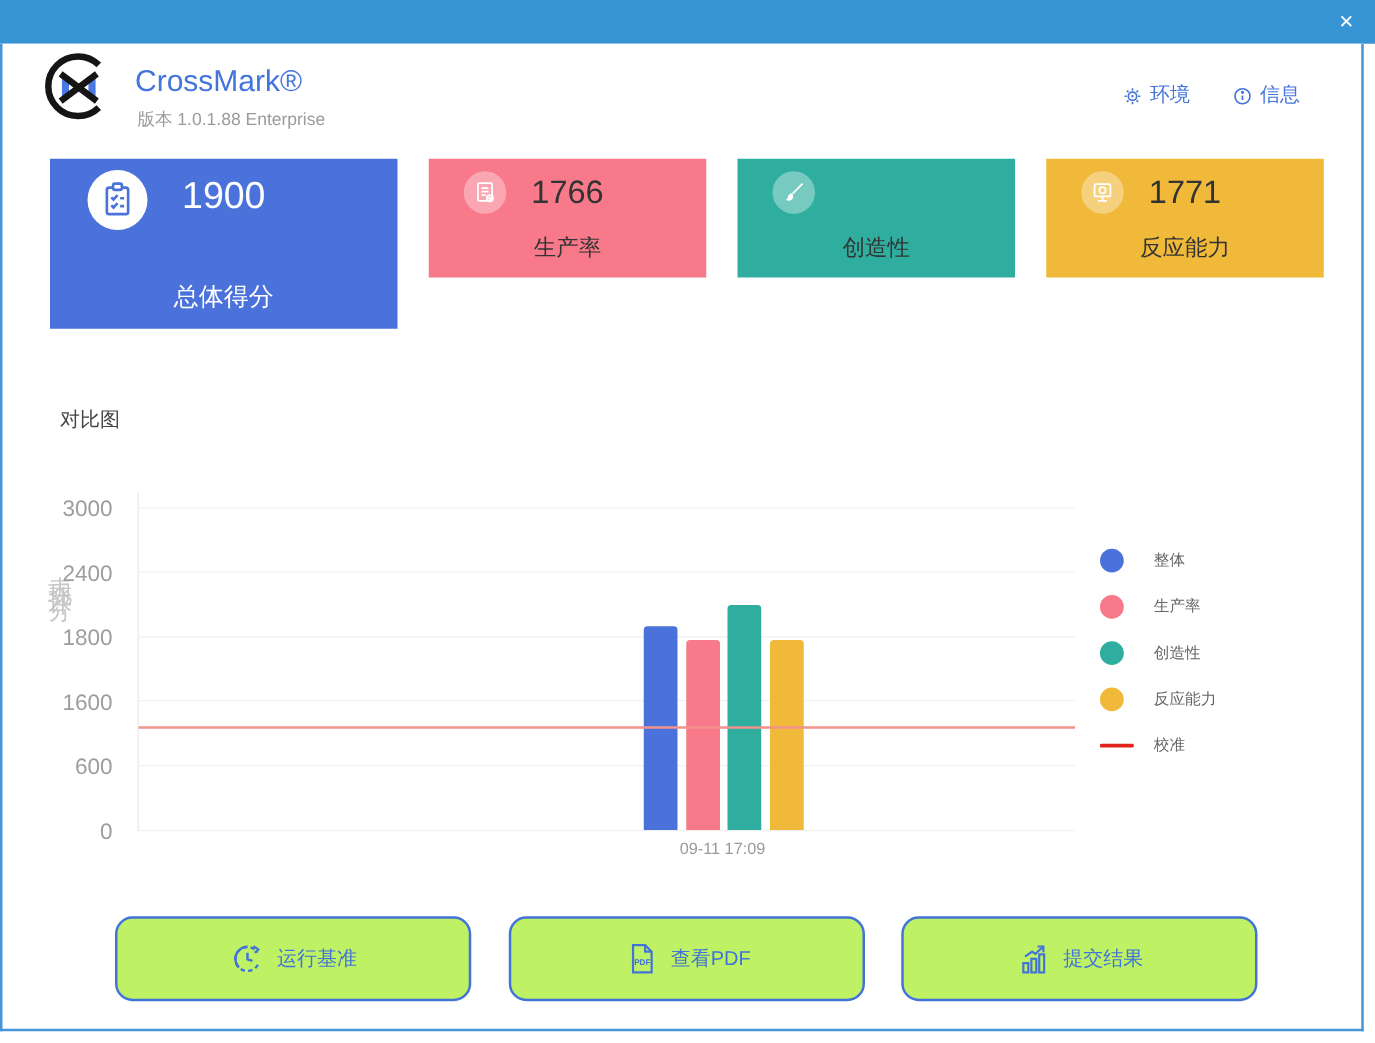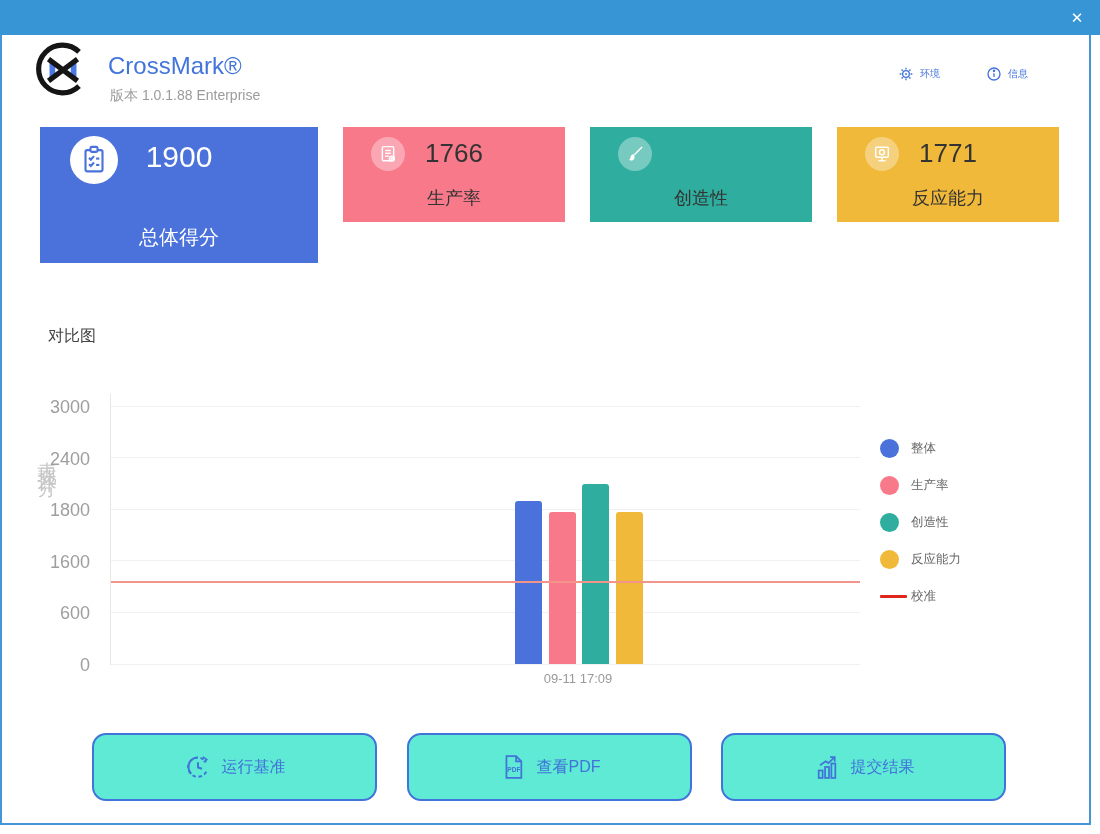--- a/index.html
+++ b/index.html
@@ -12,21 +12,21 @@
                font-size:15px; font-weight:bold; text-align:center; line-height:24px; cursor:pointer; }
 
   .frame { position:absolute; left:0; top:35px; width:1091px; height:790px; background:#fff;
            border:2px solid #4496d8; border-top:none; }
 
   .logo { position:absolute; left:34px; top:40px; width:58px; height:58px; }
   .app-title { position:absolute; left:108px; top:52px; font-size:24px; color:#4374dc; }
   .app-subtitle { position:absolute; left:110px; top:87px; font-size:14px; color:#9b9b9b; }
 
   .header-action { position:absolute; top:66px; display:flex; align-items:center; gap:6px;
-                   color:#4374dc; font-size:10px; cursor:pointer; }
+                   color:#4374dc; font-size:16px; cursor:pointer; }
   .header-action.env { left:898px; }
   .header-action.info { left:986px; }
 
   .card { position:absolute; border-radius:0; color:#333; }
   .card-primary { left:40px; top:127px; width:278px; height:136px; color:#fff; }
   .card-2 { left:343px; top:127px; width:222px; height:95px; }
   .card-3 { left:590px; top:127px; width:222px; height:95px; }
   .card-4 { left:837px; top:127px; width:222px; height:95px; }
   .card .icon-circle { position:absolute; border-radius:50%; display:flex; align-items:center; justify-content:center; }
   .card-primary .icon-circle { left:30px; top:9px; width:48px; height:48px; background:#fff; }
@@ -45,26 +45,26 @@
   .ytick { position:absolute; right:8px; width:50px; text-align:right; font-size:18px; color:#9e9e9e; }
   .axis-line { position:absolute; left:110px; top:394px; width:1px; height:271px; background:#e8e8e8; }
   .plot-area { position:absolute; left:111px; top:406px; width:749px; height:258px; }
   .gridline { position:absolute; left:0; width:100%; height:1px; background:#f1f1f1; }
   .bar { position:absolute; bottom:0; border-radius:3px 3px 0 0; }
   .refline { position:absolute; left:0; width:100%; height:2px; }
   .x-label { position:absolute; left:503px; top:671px; width:150px; text-align:center;
              font-size:13px; color:#9a9a9a; }
 
   .chart-legend { position:absolute; left:880px; top:438px; display:flex; flex-direction:column; gap:17px; }
-  .legend-row { display:flex; align-items:center; gap:12px; height:20px; }
+  .legend-row { display:flex; align-items:center; gap:24px; height:20px; }
   .legend-swatch { width:19px; height:19px; border-radius:50%; flex:0 0 auto; }
   .legend-line { width:27px; height:3px; border-radius:1px; flex:0 0 auto; margin-right:-8px; }
   .legend-label { font-size:12.5px; color:#666; }
 
-  .action-btn { position:absolute; top:733px; width:285px; height:68px; background:#5eead4;
+  .action-btn { position:absolute; top:733px; width:285px; height:68px; background:#bef264;
                 border:2px solid #4273d9; border-radius:14px; display:flex; align-items:center;
                 justify-content:center; gap:10px; color:#4273d9; font-size:16px; cursor:pointer; }
   .btn-1 { left:92px; } .btn-2 { left:407px; } .btn-3 { left:721px; }
 </style>
 </head>
 <body>
 
 <div id="app">
 
   <div class="titlebar">

